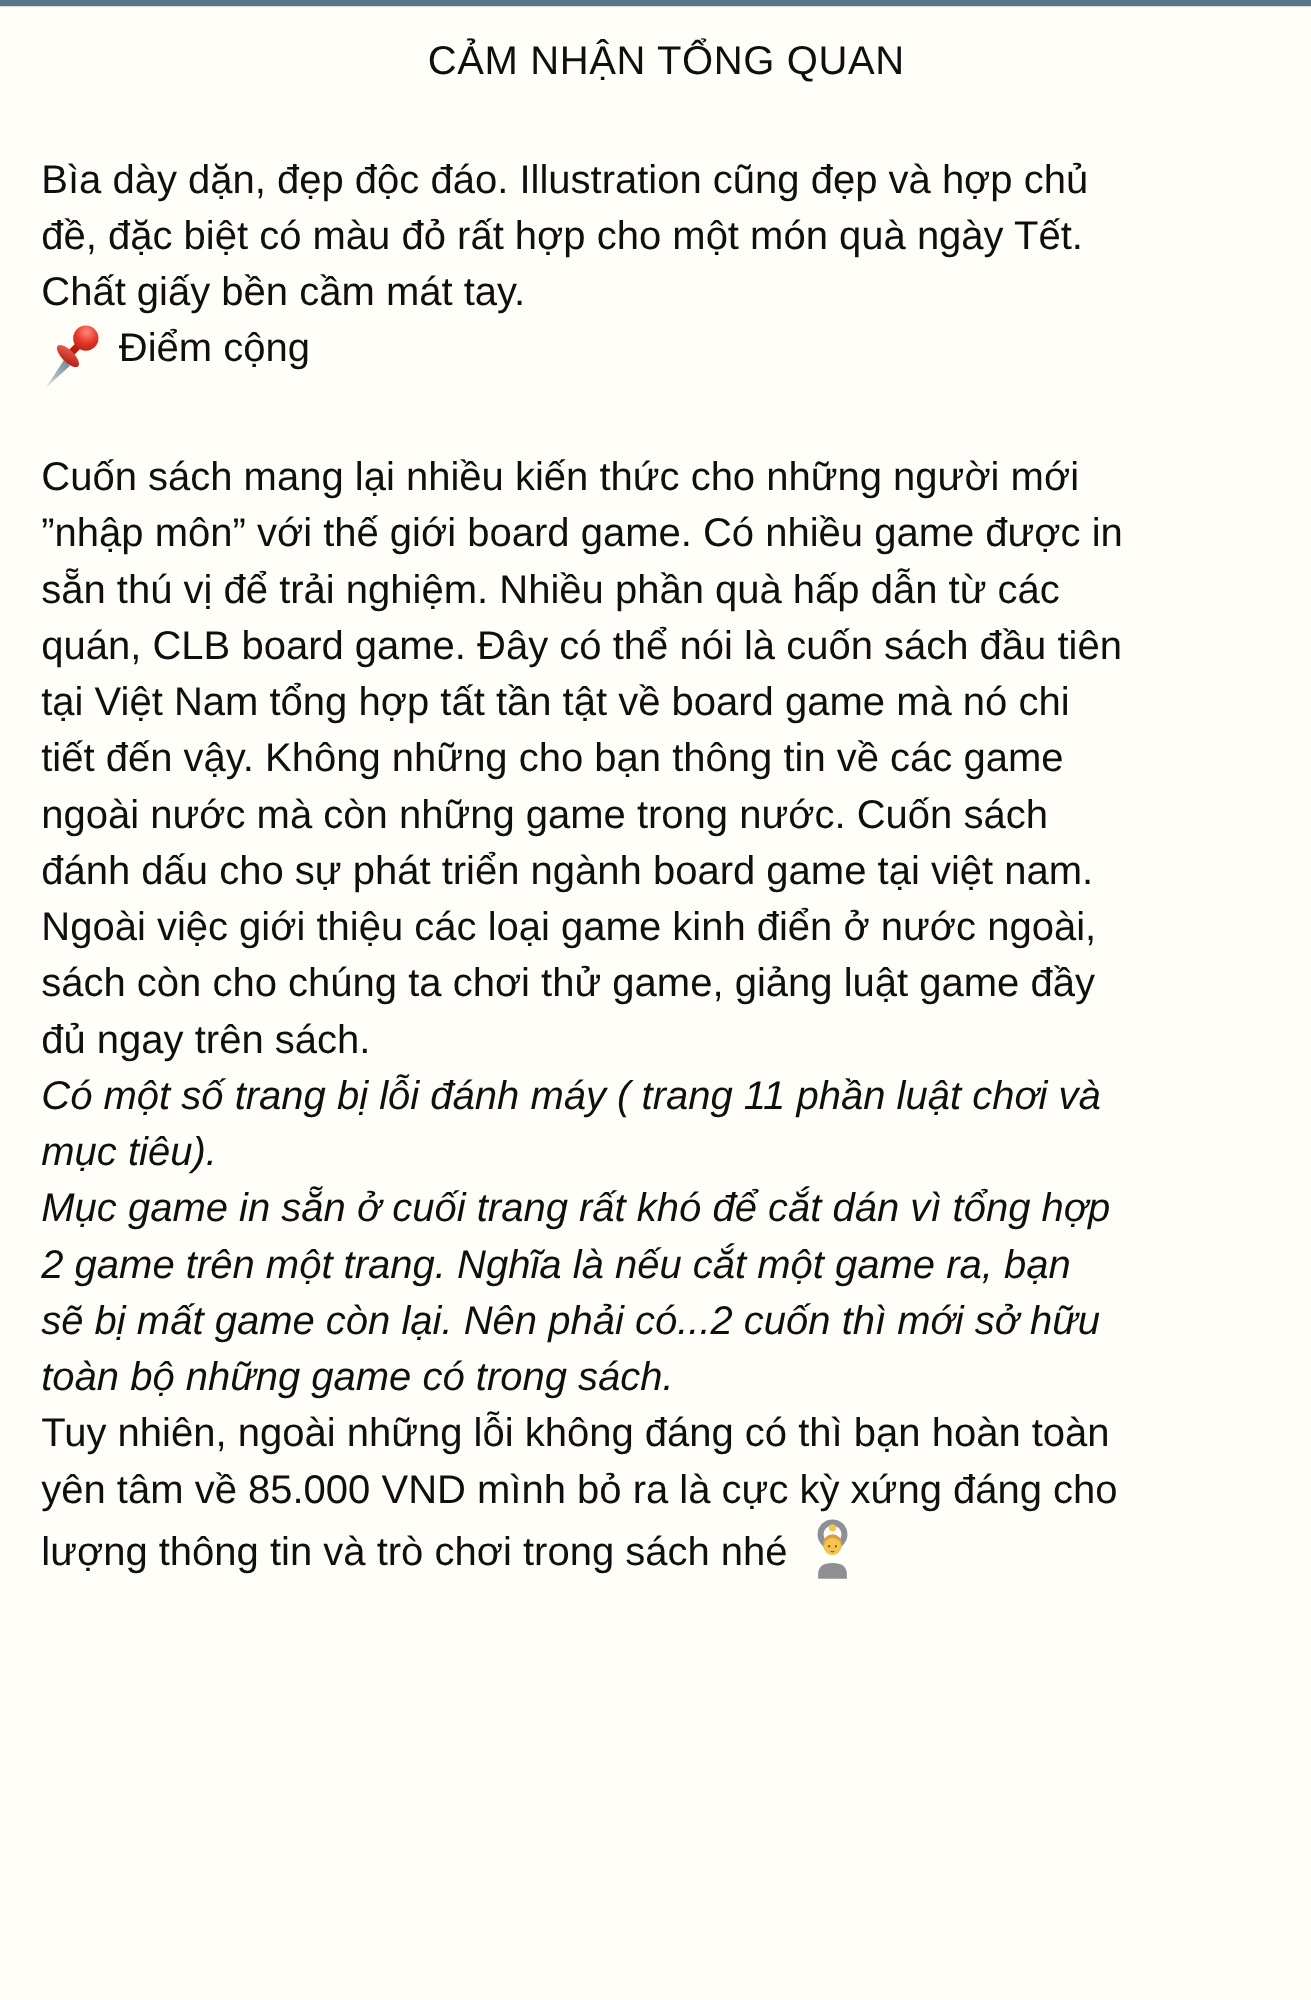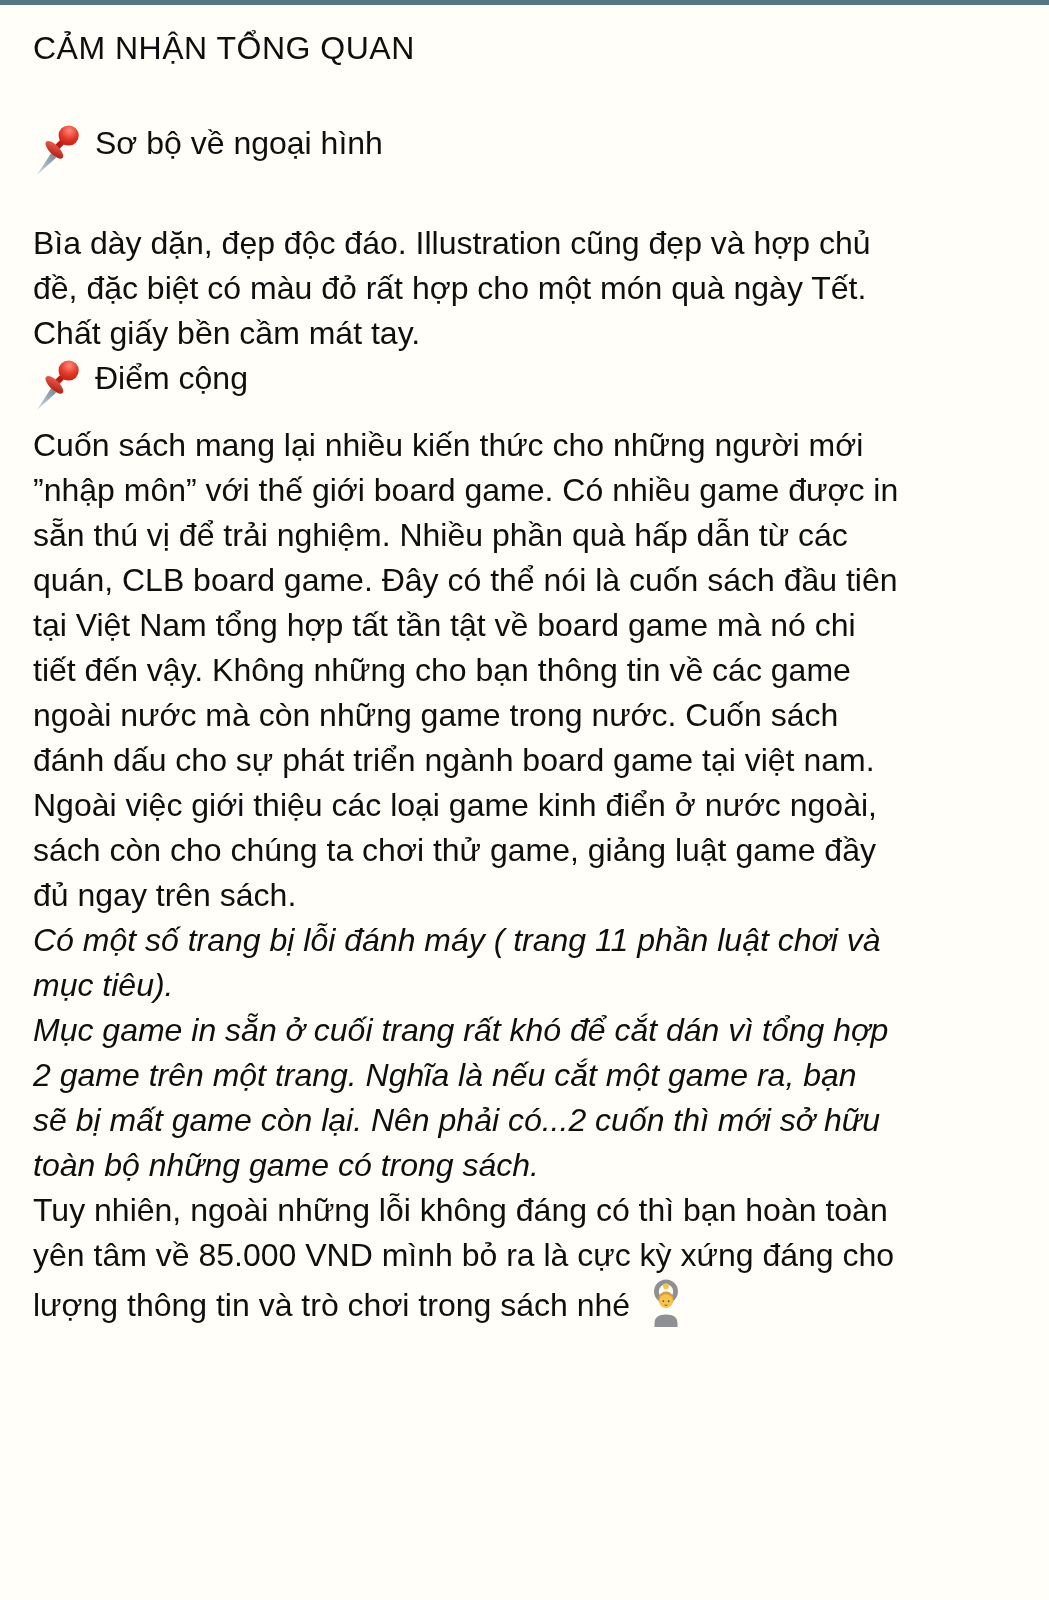--- a/index.html
+++ b/index.html
@@ -18,32 +18,33 @@
   }
   .content {
     padding: 21px 16px 0 33px;
   }
   .title {
     font-size: 32px;
     line-height: 45px;
     font-weight: 400;
     margin: 0 0 50px 0;
     letter-spacing: 0.5px;
+    text-align: center;
   }
   .heading {
     display: flex;
     align-items: center;
     gap: 12px;
     height: 45px;
     font-size: 32px;
     line-height: 45px;
   }
   .mb55 { margin-bottom: 55px; }
   .mb50 { margin-bottom: 50px; }
-  .mb47 { margin-bottom: 22px; }
+  .mb47 { margin-bottom: 58px; }
   .mb45 { margin-bottom: 45px; font-style: italic; }
   .mb0  { margin-bottom: 0; }
   .para {
     font-size: 32px;
     line-height: 45px;
     margin: 0;
     white-space: pre;
   }
   .pin-icon {
     width: 50px;
@@ -79,31 +80,20 @@
     </linearGradient>
   </defs>
 </svg>
 
 <div class="page">
   <div class="top-bar"></div>
   <div class="content">
 
     <h1 class="title">CẢM NHẬN TỔNG QUAN</h1>
 
-    <div class="heading mb55">
-      <svg class="pin-icon" viewBox="0 0 52 60">
-        <path d="M4 56 L19 33 l5 5 Z" fill="url(#needle-g)"></path>
-        <g transform="rotate(45 30 22)">
-          <rect x="27" y="20" width="6" height="12" fill="#c2180a"></rect>
-          <ellipse cx="30" cy="33" rx="12" ry="5" fill="url(#flange-g)"></ellipse>
-          <circle cx="30" cy="12" r="10.5" fill="url(#head-g)"></circle>
-        </g>
-      </svg>
-      <span>Sơ bộ về ngoại hình</span>
-    </div>
 
     <p class="para mb50">Bìa dày dặn, đẹp độc đáo. Illustration cũng đẹp và hợp chủ
 đề, đặc biệt có màu đỏ rất hợp cho một món quà ngày Tết.
 Chất giấy bền cầm mát tay.</p>
 
     <div class="heading mb47">
       <svg class="pin-icon" viewBox="0 0 52 60">
         <path d="M4 56 L19 33 l5 5 Z" fill="url(#needle-g)"></path>
         <g transform="rotate(45 30 22)">
           <rect x="27" y="20" width="6" height="12" fill="#c2180a"></rect>

